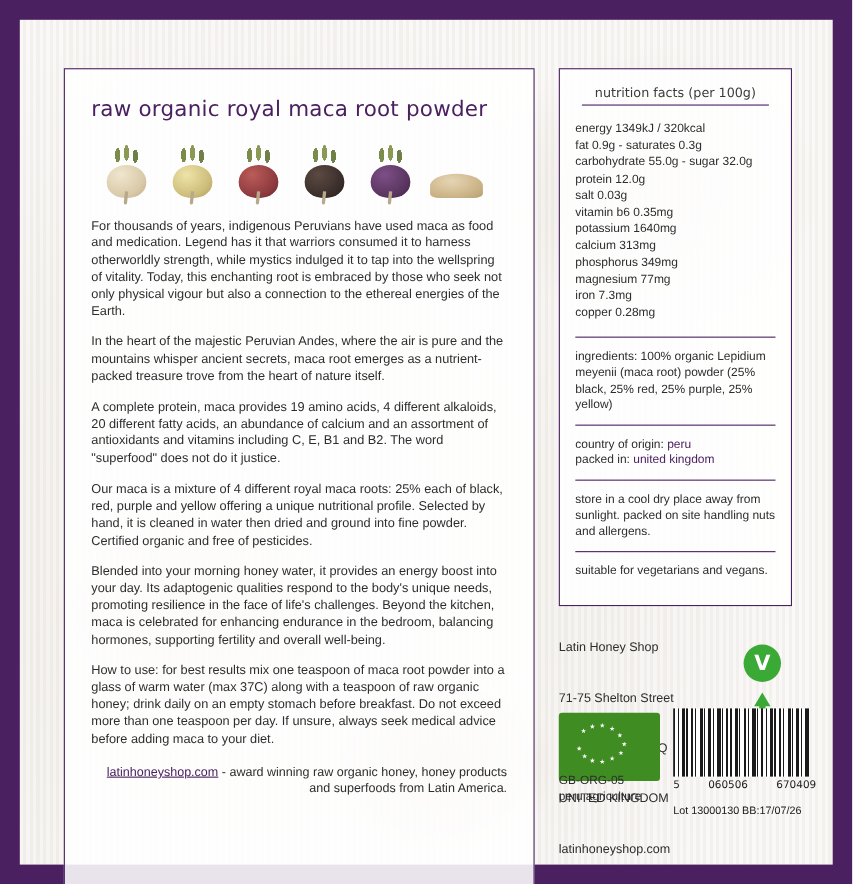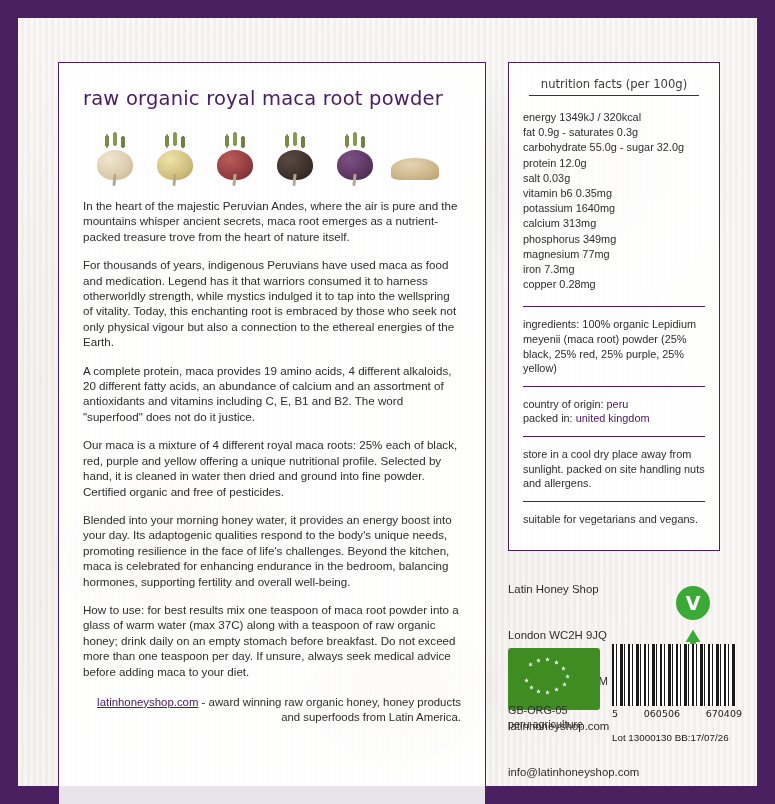--- a/index.html
+++ b/index.html
@@ -337,22 +337,22 @@
         <span class="leaves"></span>
         <span class="bulb" style="background:radial-gradient(ellipse at 35% 30%, #7d4f86, #5a3560 65%, #3d2343);"></span>
         <span class="tail"></span>
       </div>
       <div class="root powder">
         <span class="bulb"></span>
       </div>
     </div>
 
     <div class="body-copy">
+      <p>For thousands of years, indigenous Peruvians have used maca as food and medication. Legend has it that warriors consumed it to harness otherworldly strength, while mystics indulged it to tap into the wellspring of vitality. Today, this enchanting root is embraced by those who seek not only physical vigour but also a connection to the ethereal energies of the Earth.</p>
       <p>In the heart of the majestic Peruvian Andes, where the air is pure and the mountains whisper ancient secrets, maca root emerges as a nutrient-packed treasure trove from the heart of nature itself.</p>
-      <p>For thousands of years, indigenous Peruvians have used maca as food and medication. Legend has it that warriors consumed it to harness otherworldly strength, while mystics indulged it to tap into the wellspring of vitality. Today, this enchanting root is embraced by those who seek not only physical vigour but also a connection to the ethereal energies of the Earth.</p>
       <p>A complete protein, maca provides 19 amino acids, 4 different alkaloids, 20 different fatty acids, an abundance of calcium and an assortment of antioxidants and vitamins including C, E, B1 and B2. The word "superfood" does not do it justice.</p>
       <p>Our maca is a mixture of 4 different royal maca roots: 25% each of black, red, purple and yellow offering a unique nutritional profile. Selected by hand, it is cleaned in water then dried and ground into fine powder. Certified organic and free of pesticides.</p>
       <p>Blended into your morning honey water, it provides an energy boost into your day. Its adaptogenic qualities respond to the body's unique needs, promoting resilience in the face of life's challenges. Beyond the kitchen, maca is celebrated for enhancing endurance in the bedroom, balancing hormones, supporting fertility and overall well-being.</p>
       <p>How to use: for best results mix one teaspoon of maca root powder into a glass of warm water (max 37C) along with a teaspoon of raw organic honey; drink daily on an empty stomach before breakfast. Do not exceed more than one teaspoon per day. If unsure, always seek medical advice before adding maca to your diet.</p>
     </div>
 
     <div class="footer-line">
       <span class="brand-link">latinhoneyshop.com</span><span> - award winning raw organic honey, honey products and superfoods from Latin America.</span>
     </div>
   </div>
@@ -391,20 +391,21 @@
 
       <p class="nut-para">store in a cool dry place away from sunlight. packed on site handling nuts and allergens.</p>
 
       <hr class="divider">
 
       <p class="nut-para">suitable for vegetarians and vegans.</p>
     </div>
 
     <div class="address-block">
       <span class="addr-line">Latin Honey Shop</span>
+      <span class="addr-line">71-75 Shelton Street</span>
       <span class="addr-line">London WC2H 9JQ</span>
       <span class="addr-line">UNITED KINGDOM</span>
       <span class="addr-line addr-link">latinhoneyshop.com</span>
       <span class="addr-line addr-link">info@latinhoneyshop.com</span>
 
       <div class="badges">
         <div class="veg-badge">V</div>
         <div class="recycle-badge">
           <svg viewBox="0 0 48 46" width="40" height="38" aria-hidden="true">
             <g fill="#3aa935">

